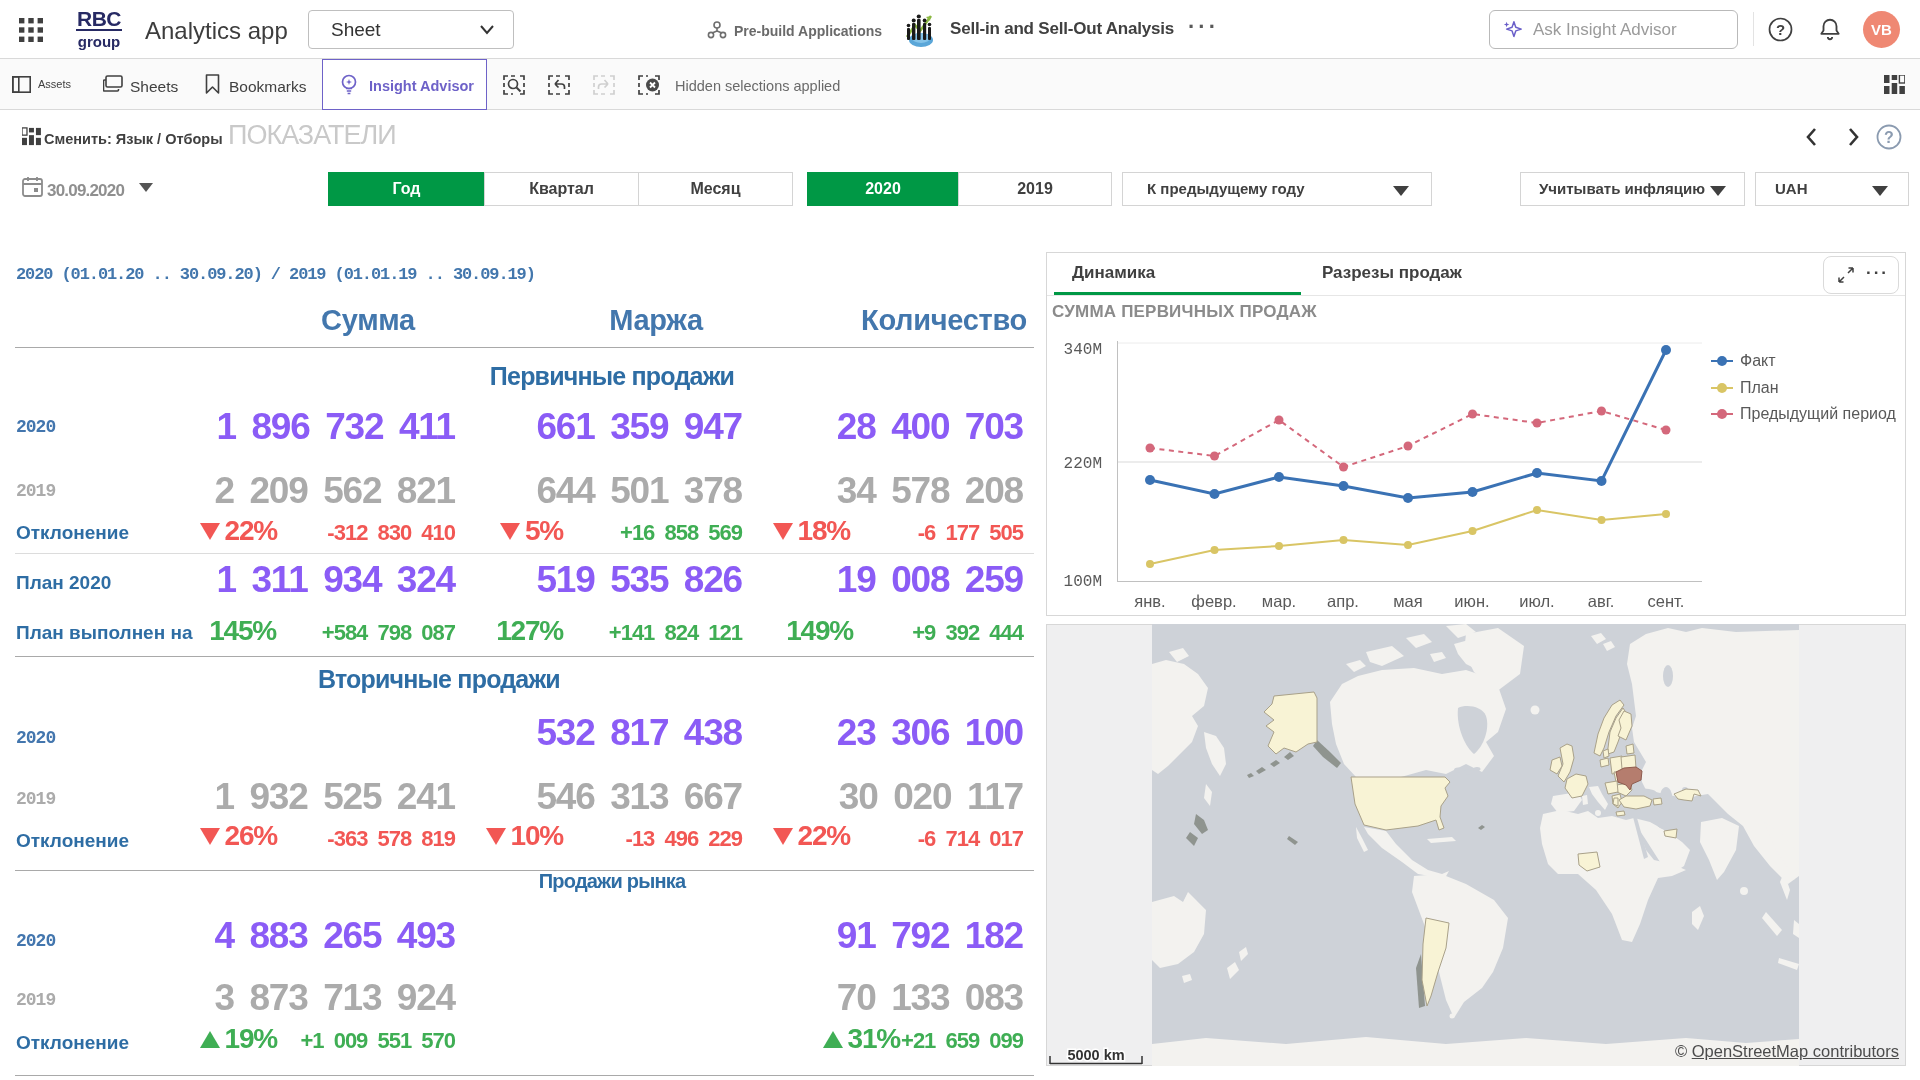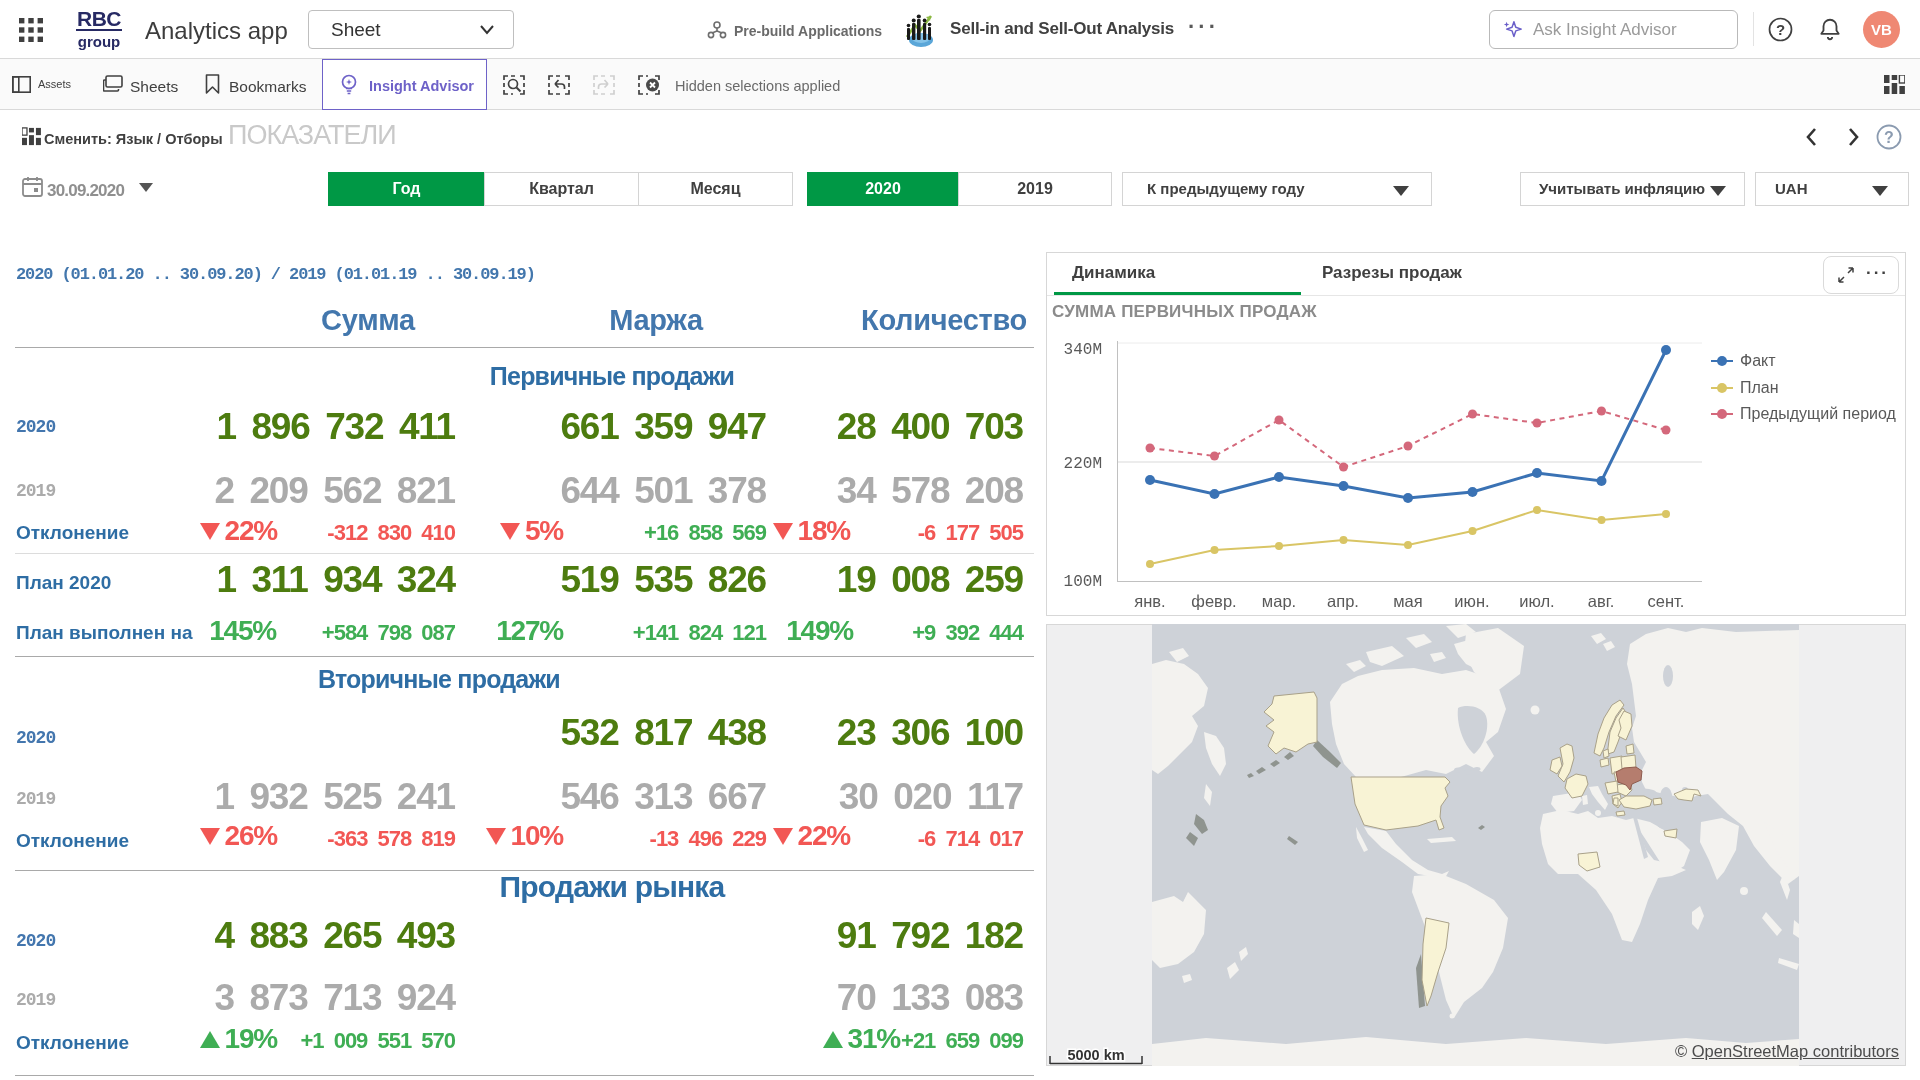--- a/index.html
+++ b/index.html
@@ -1,27 +1,27 @@
 <!DOCTYPE html>
 <html><head><meta charset="utf-8">
 <style>
 html,body{margin:0;padding:0;}
 body{width:1920px;height:1080px;overflow:hidden;background:#fff;font-family:"Liberation Sans",sans-serif;}
 #page{position:relative;width:1920px;height:952px;}
 .abs{position:absolute;}
-.bn{font-family:"Liberation Sans",sans-serif;font-weight:700;font-size:37px;letter-spacing:-1.2px;word-spacing:6.5px;line-height:1;color:#4d7c0f;white-space:nowrap;}
+.bn{font-family:"Liberation Sans",sans-serif;font-weight:700;font-size:37px;letter-spacing:-1.2px;word-spacing:6.5px;line-height:1;color:#8b5cf6;white-space:nowrap;}
 .bn2{font-family:"Liberation Sans",sans-serif;font-weight:700;font-size:22px;letter-spacing:-1px;word-spacing:5px;line-height:1;white-space:nowrap;}
 .pct{font-family:"Liberation Sans",sans-serif;font-weight:700;font-size:28px;letter-spacing:-1.2px;line-height:1;white-space:nowrap;}
 .lab{font-family:"Liberation Sans",sans-serif;font-weight:700;font-size:19px;color:#2e6da4;line-height:1;white-space:nowrap;}
 .mono{font-family:"Liberation Mono",monospace;}
 .grey{color:#ababab;}
 .red{color:#f25754;}
 .grn{color:#3fae54;}
 .r1{right:1465px;text-align:right;}
-.r2{right:1154px;text-align:center;}
+.r2{right:1178px;text-align:center;}
 .r3{right:897px;text-align:right;}
 .hr{position:absolute;left:15px;width:1019px;height:0;border-top:1px solid #a9a9a9;}
 .tri-d{display:inline-block;width:0;height:0;border-left:10.5px solid transparent;border-right:10.5px solid transparent;border-top:17px solid #f25754;}
 .tri-u{display:inline-block;width:0;height:0;border-left:10.5px solid transparent;border-right:10.5px solid transparent;border-bottom:17px solid #3fae54;}
 .fbtn{position:absolute;top:172px;height:34px;box-sizing:border-box;border:1px solid #d4d4d4;background:#fff;color:#404040;font-weight:700;font-size:16px;line-height:32px;text-align:center;}
 .fbtn.sel{background:#009845;border-color:#009845;color:#fff;}
 .drop{position:absolute;top:172px;height:34px;box-sizing:border-box;border:1px solid #d4d4d4;background:#fff;color:#404040;font-weight:700;font-size:15px;line-height:32px;}
 .dtri{position:absolute;top:13px;width:0;height:0;border-left:8px solid transparent;border-right:8px solid transparent;border-top:10px solid #404040;}
 </style></head>
 <body>
@@ -252,21 +252,21 @@
 <div class="abs bn grey r3" style="top:778px;">30 020 117</div>
 <div class="abs lab" style="left:16px;top:831px;">Отклонение</div>
 <div class="abs" style="right:1643px;top:822px;"><span class="tri-d"></span><span class="pct red" style="margin-left:5px;">26%</span></div>
 <div class="abs bn2 red r1" style="top:828px;">-363 578 819</div>
 <div class="abs" style="right:1357px;top:822px;"><span class="tri-d"></span><span class="pct red" style="margin-left:5px;">10%</span></div>
 <div class="abs bn2 red r2" style="top:828px;">-13 496 229</div>
 <div class="abs" style="right:1070px;top:822px;"><span class="tri-d"></span><span class="pct red" style="margin-left:5px;">22%</span></div>
 <div class="abs bn2 red r3" style="top:828px;">-6 714 017</div>
 <div class="hr" style="top:870px;"></div>
 
-<div class="abs" style="left:312px;top:870px;width:600px;text-align:center;font-size:30px;font-weight:700;letter-spacing:-0.8px;color:#2e6da4;">Продажи рынка</div>
+<div class="abs" style="left:312px;top:870px;width:600px;text-align:center;font-size:20px;font-weight:700;letter-spacing:-0.8px;color:#2e6da4;">Продажи рынка</div>
 <div class="abs mono" style="left:16px;top:931px;font-size:18px;font-weight:700;color:#4376ae;letter-spacing:-1px;">2020</div>
 <div class="abs bn r1" style="top:917px;">4 883 265 493</div>
 <div class="abs bn r3" style="top:917px;">91 792 182</div>
 <div class="abs mono" style="left:16px;top:990px;font-size:18px;font-weight:700;color:#ababab;letter-spacing:-1px;">2019</div>
 <div class="abs bn grey r1" style="top:979px;">3 873 713 924</div>
 <div class="abs bn grey r3" style="top:979px;">70 133 083</div>
 <div class="abs lab" style="left:16px;top:1033px;">Отклонение</div>
 <div class="abs" style="right:1643px;top:1025px;"><span class="tri-u"></span><span class="pct grn" style="margin-left:5px;">19%</span></div>
 <div class="abs bn2 grn r1" style="top:1030px;">+1 009 551 570</div>
 <div class="abs" style="right:1020px;top:1025px;"><span class="tri-u"></span><span class="pct grn" style="margin-left:5px;">31%</span></div>

